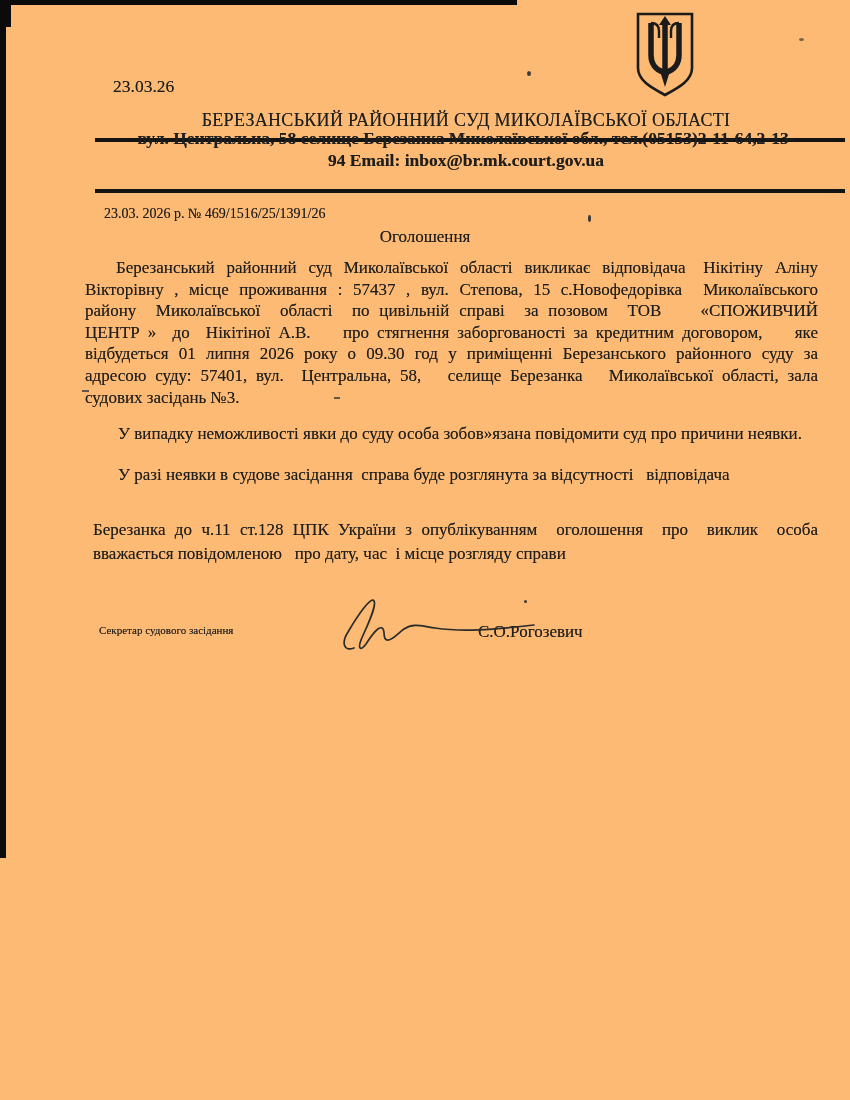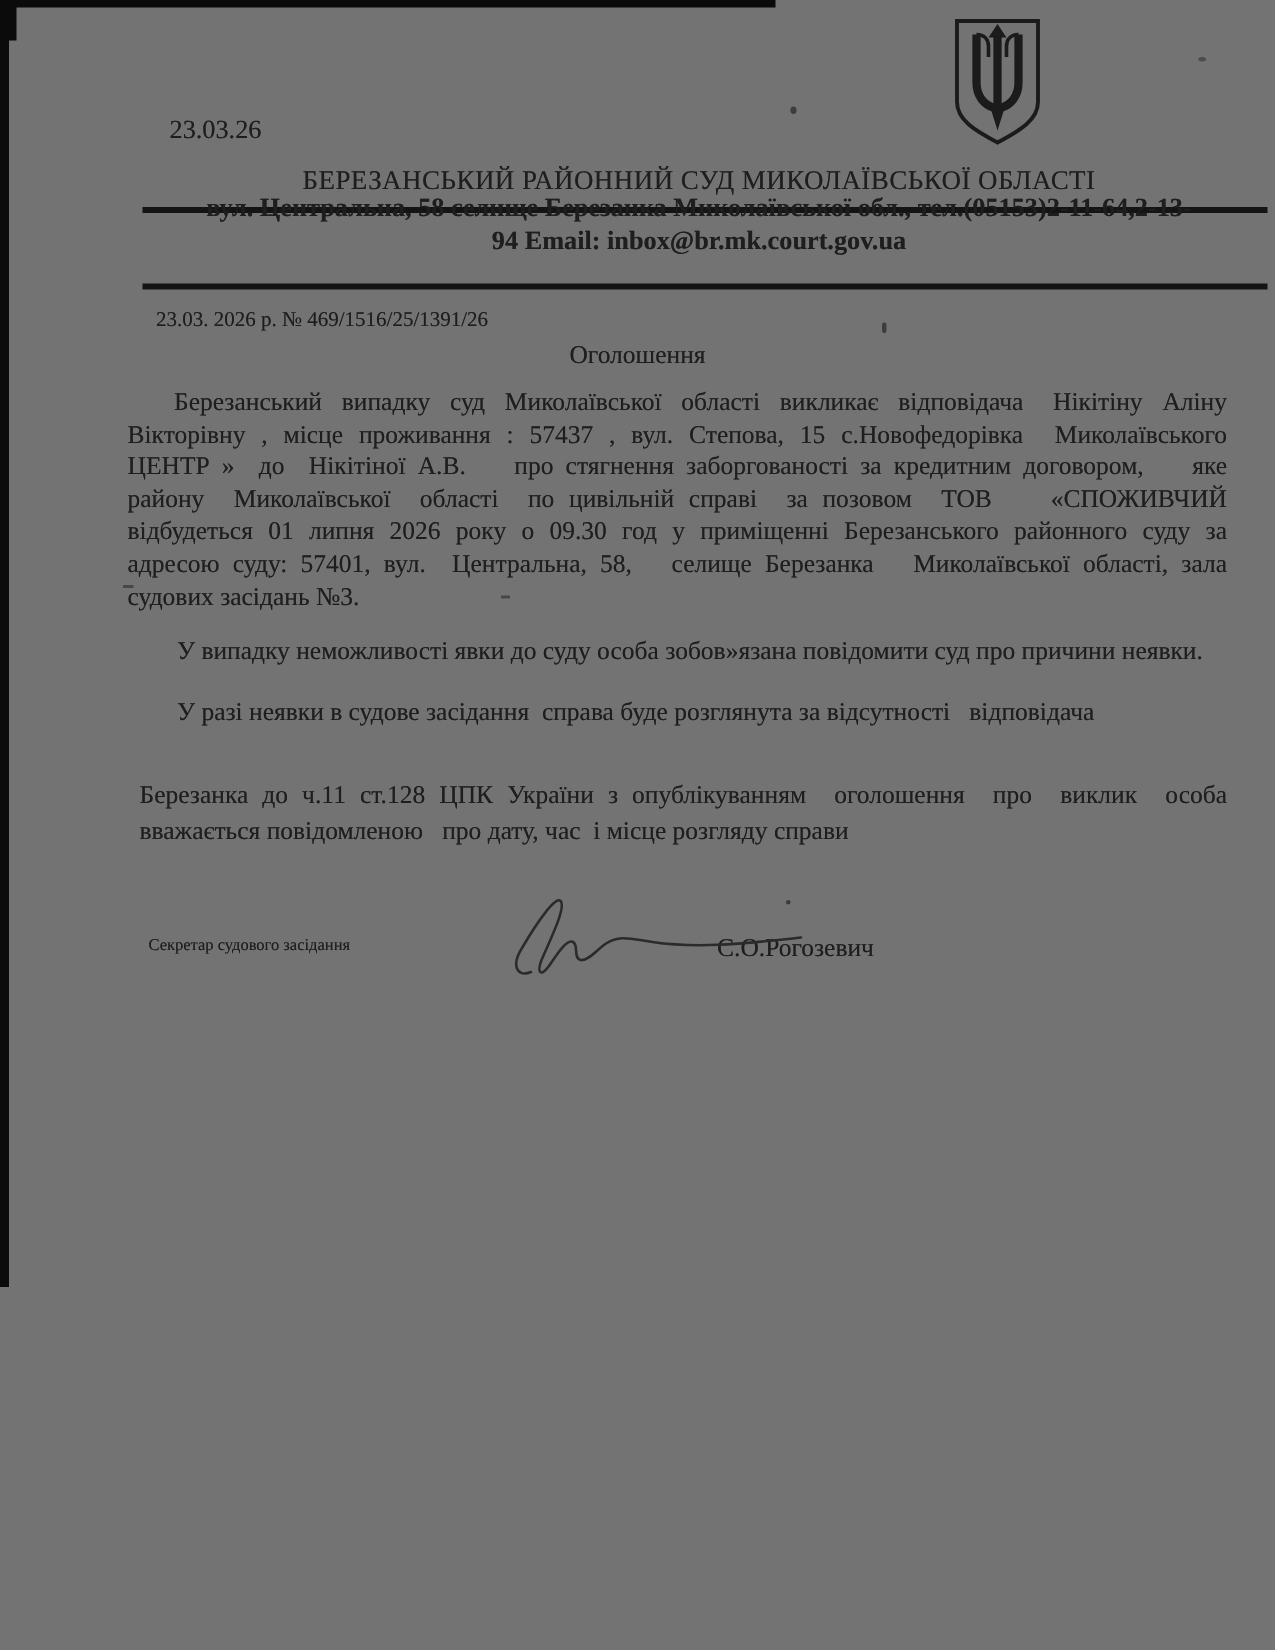--- a/index.html
+++ b/index.html
@@ -1,18 +1,18 @@
 <!DOCTYPE html>
 <html><head>
 <meta charset="utf-8">
 <style>
   html,body{margin:0;padding:0;background:#e8e8e8;}
   .page{
     position:relative;width:850px;height:1100px;margin:0 auto;
-    background:#737373;overflow:hidden;
+    background:#fdba74;overflow:hidden;
     font-family:"Liberation Serif","DejaVu Serif",serif;
     color:#1e1e1e;
     text-shadow:0 0 .4px rgba(20,20,20,.55);
   }
   .abs{position:absolute;}
   
   .bar-left{left:0;top:0;width:6px;height:858px;background:#0b0b0b;}
   .bar-top{left:0;top:0;width:517px;height:5px;background:#0b0b0b;}
   .bar-corner{left:0;top:0;width:11px;height:27px;background:#0b0b0b;}
   .speck{position:absolute;background:#3c3c3c;border-radius:50%;}
@@ -73,24 +73,24 @@
   <div class="abs addr">
     <div>вул. Центральна, 58 селище Березанка Миколаївської обл., тел.(05153)2-11-64,2-13-</div>
     <div>94 Email: inbox@br.mk.court.gov.ua</div>
   </div>
   <div class="abs rule rule2"></div>
 
   <div class="abs case-line">23.03. 2026 р. № 469/1516/25/1391/26</div>
   <div class="abs doc-title">Оголошення</div>
 
   <div class="abs body-para">
-      <div class="tline just"><span>Березанський  випадку  суд  Миколаївської  області  викликає  </span><b>відповідача   Нікітіну  Аліну</b></div>
+      <div class="tline just"><span>Березанський  районний  суд  Миколаївської  області  викликає  </span><b>відповідача   Нікітіну  Аліну</b></div>
       <div class="tline just"><b>Вікторівну , місце проживання : 57437 , вул. Степова, 15 с.Новофедорівка  Миколаївського</b></div>
+      <div class="tline just"><b>району  Миколаївської  області  по цивільній справі</b><span>  за позовом  ТОВ    «СПОЖИВЧИЙ</span></div>
       <div class="tline just"><span>ЦЕНТР »  до  Нікітіної А.В.    про стягнення заборгованості за кредитним договором,    яке</span></div>
-      <div class="tline just"><b>району  Миколаївської  області  по цивільній справі</b><span>  за позовом  ТОВ    «СПОЖИВЧИЙ</span></div>
       <div class="tline just"><b>відбудеться 01 липня 2026 року о 09.30 год у приміщенні Березанського районного суду за</b></div>
       <div class="tline just"><b>адресою суду: 57401, вул.  Центральна, 58,   селище Березанка   Миколаївської області, зала</b></div>
       <div class="tline"><b>судових засідань №3.</b></div>
     </div>
 
   <div class="abs notice notice1">У випадку неможливості явки до суду особа зобов»язана повідомити суд про причини неявки.</div>
   <div class="abs notice notice2">У разі неявки в судове засідання  справа буде розглянута за відсутності   відповідача</div>
 
   <div class="abs legal">
       <div class="tline just"><b>Березанка до ч.11 ст.128 ЦПК України з опублікуванням  оголошення  про  виклик  особа</b></div>

